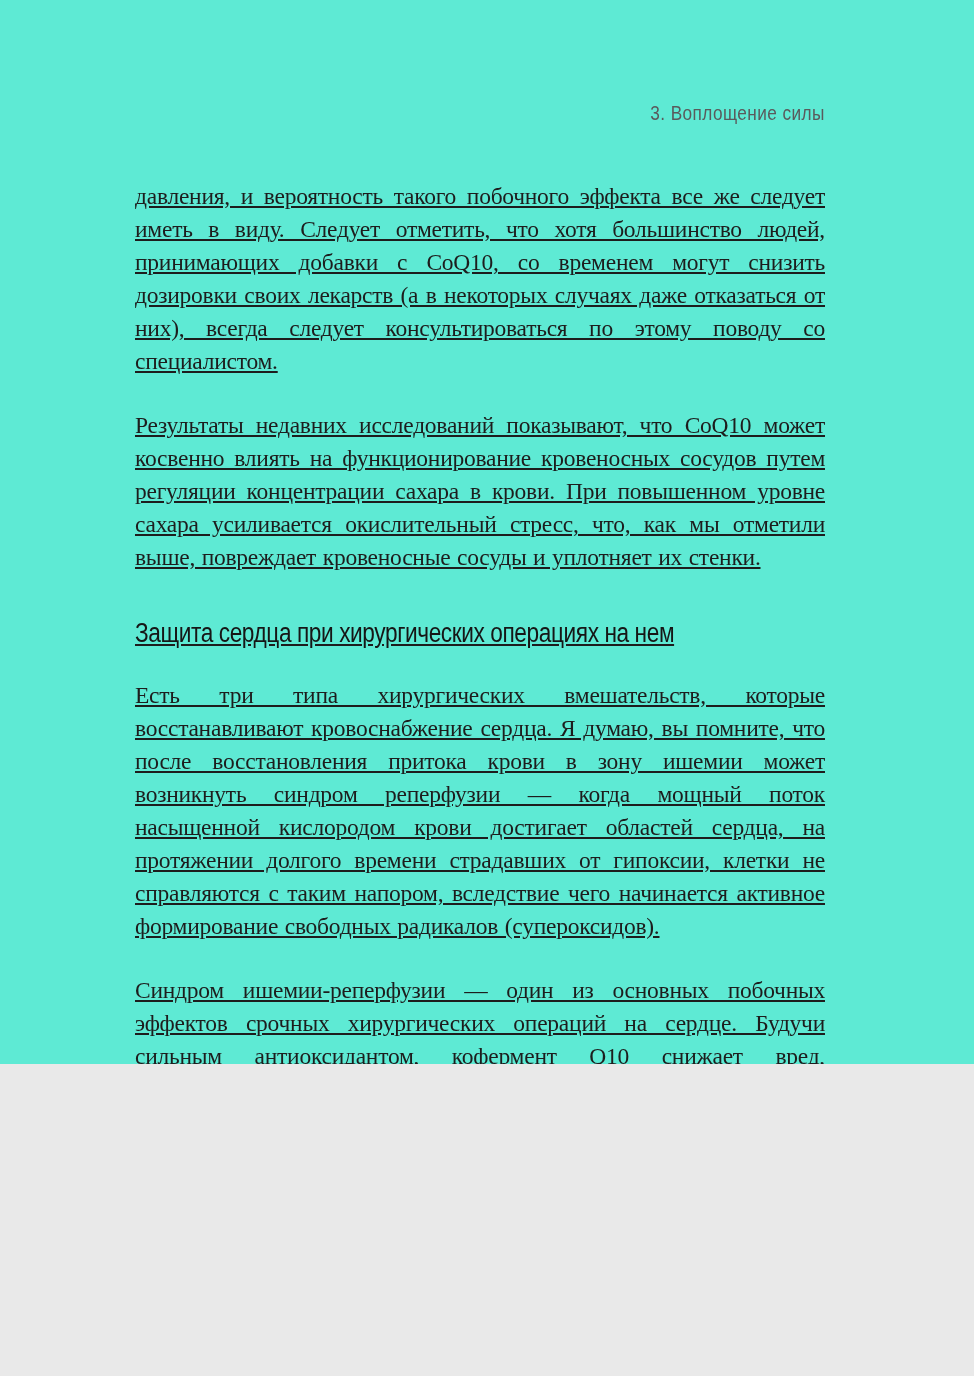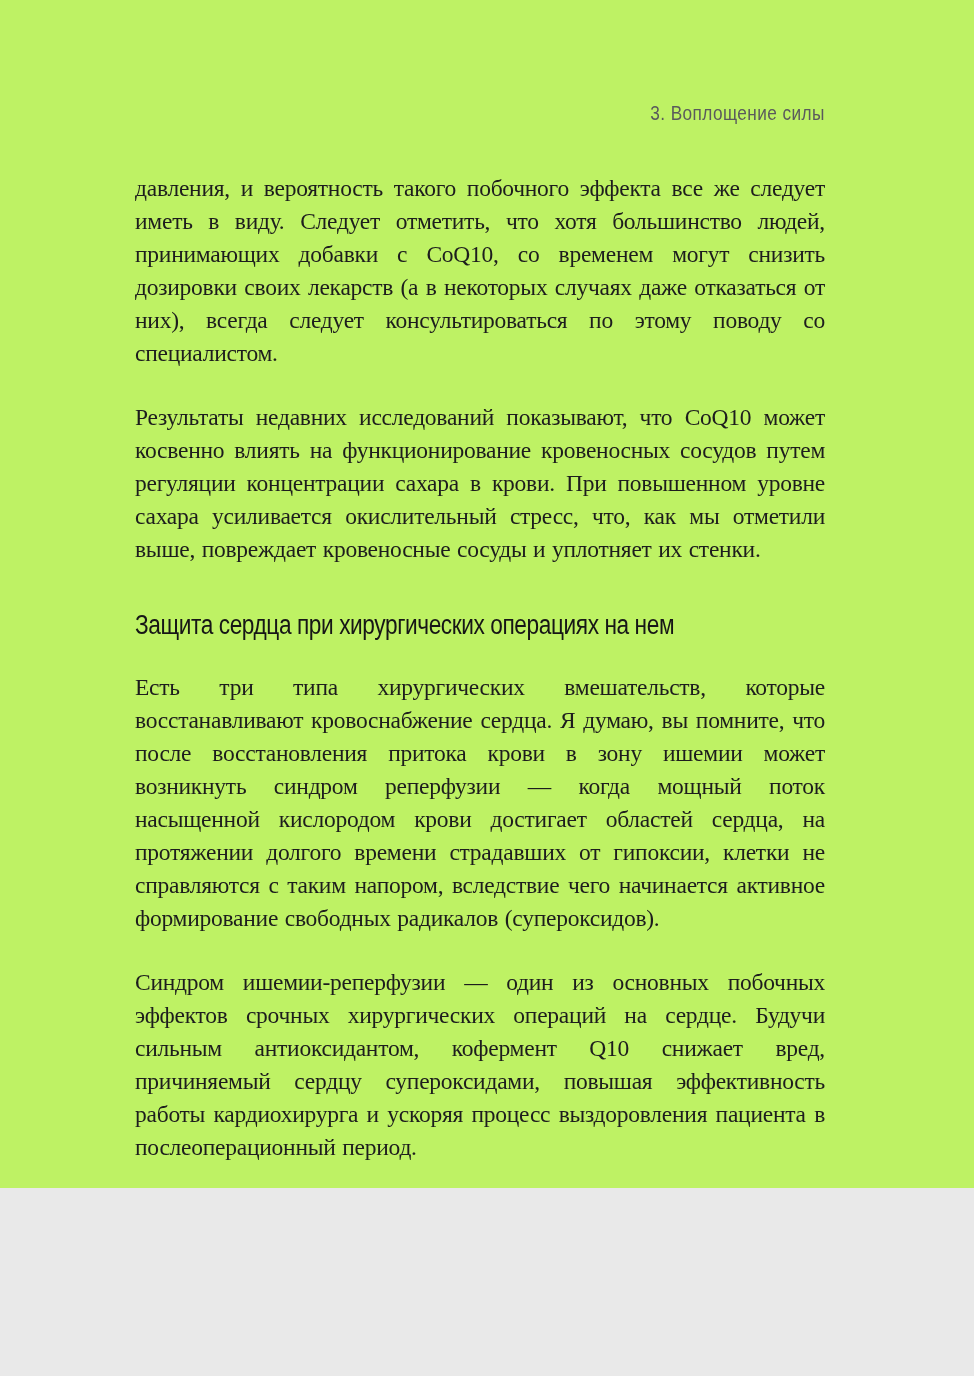--- a/index.html
+++ b/index.html
@@ -3,23 +3,23 @@
 <meta charset="utf-8">
 <style>
   html, body {
     margin: 0;
     padding: 0;
     background: #e9e9e9;
   }
   .page {
     position: relative;
     width: 974px;
-    height: 1188px;
+    height: 1064px;
     margin: 0 auto;
-    background: #bef264;
+    background: #5eead4;
     overflow: hidden;
     font-family: "Liberation Serif", "DejaVu Serif", serif;
     color: #1d1d1d;
   }
   
   .running-header {
     position: absolute;
     top: 101px;
     right: 149px;
     font-family: "Liberation Sans", "DejaVu Sans", sans-serif;
@@ -28,22 +28,23 @@
     color: #5a5a5c;
     letter-spacing: 0.5px;
     transform: scaleX(0.82);
     transform-origin: right center;
     white-space: nowrap;
   }
   
   .text-column {
     position: absolute;
     left: 135px;
-    top: 172px;
+    top: 180px;
     width: 690px;
+    text-decoration: underline;
   }
   .body-paragraph {
     margin: 0 0 31px 0;
     font-size: 23.5px;
     line-height: 33px;
     text-align: justify;
     letter-spacing: -0.25px;
     word-spacing: 1px;
     color: #1d1d1d;
   }

